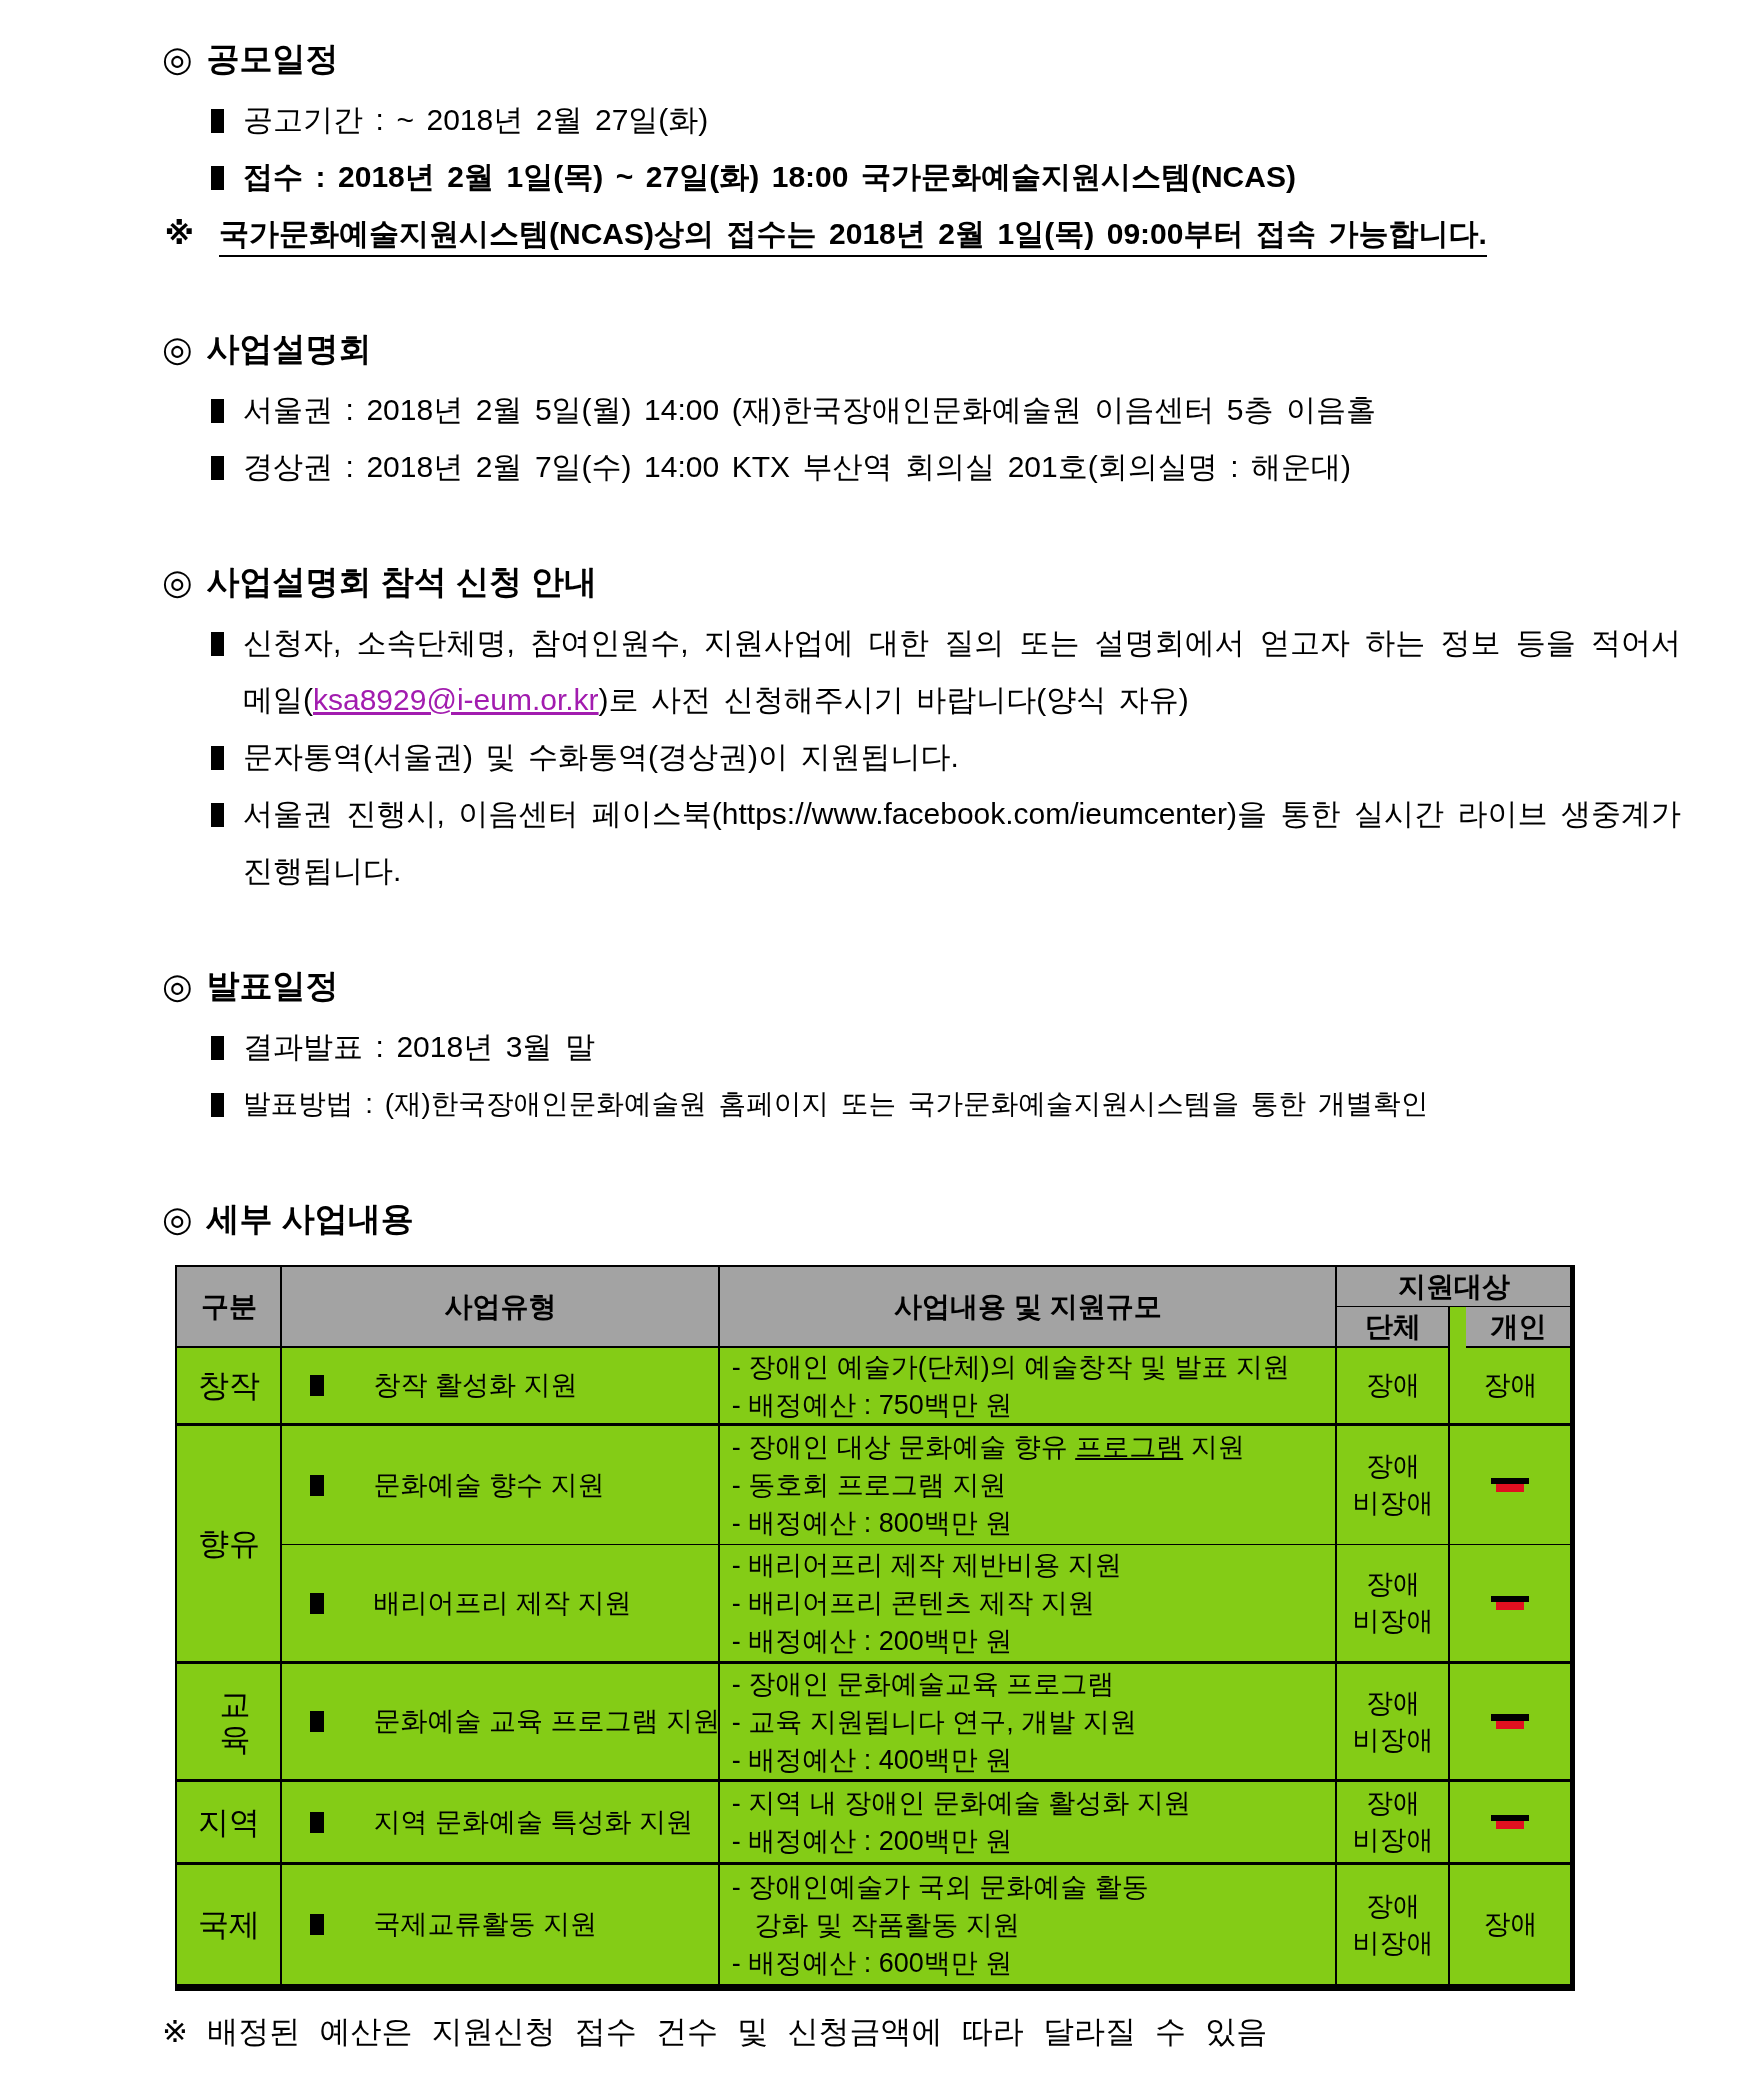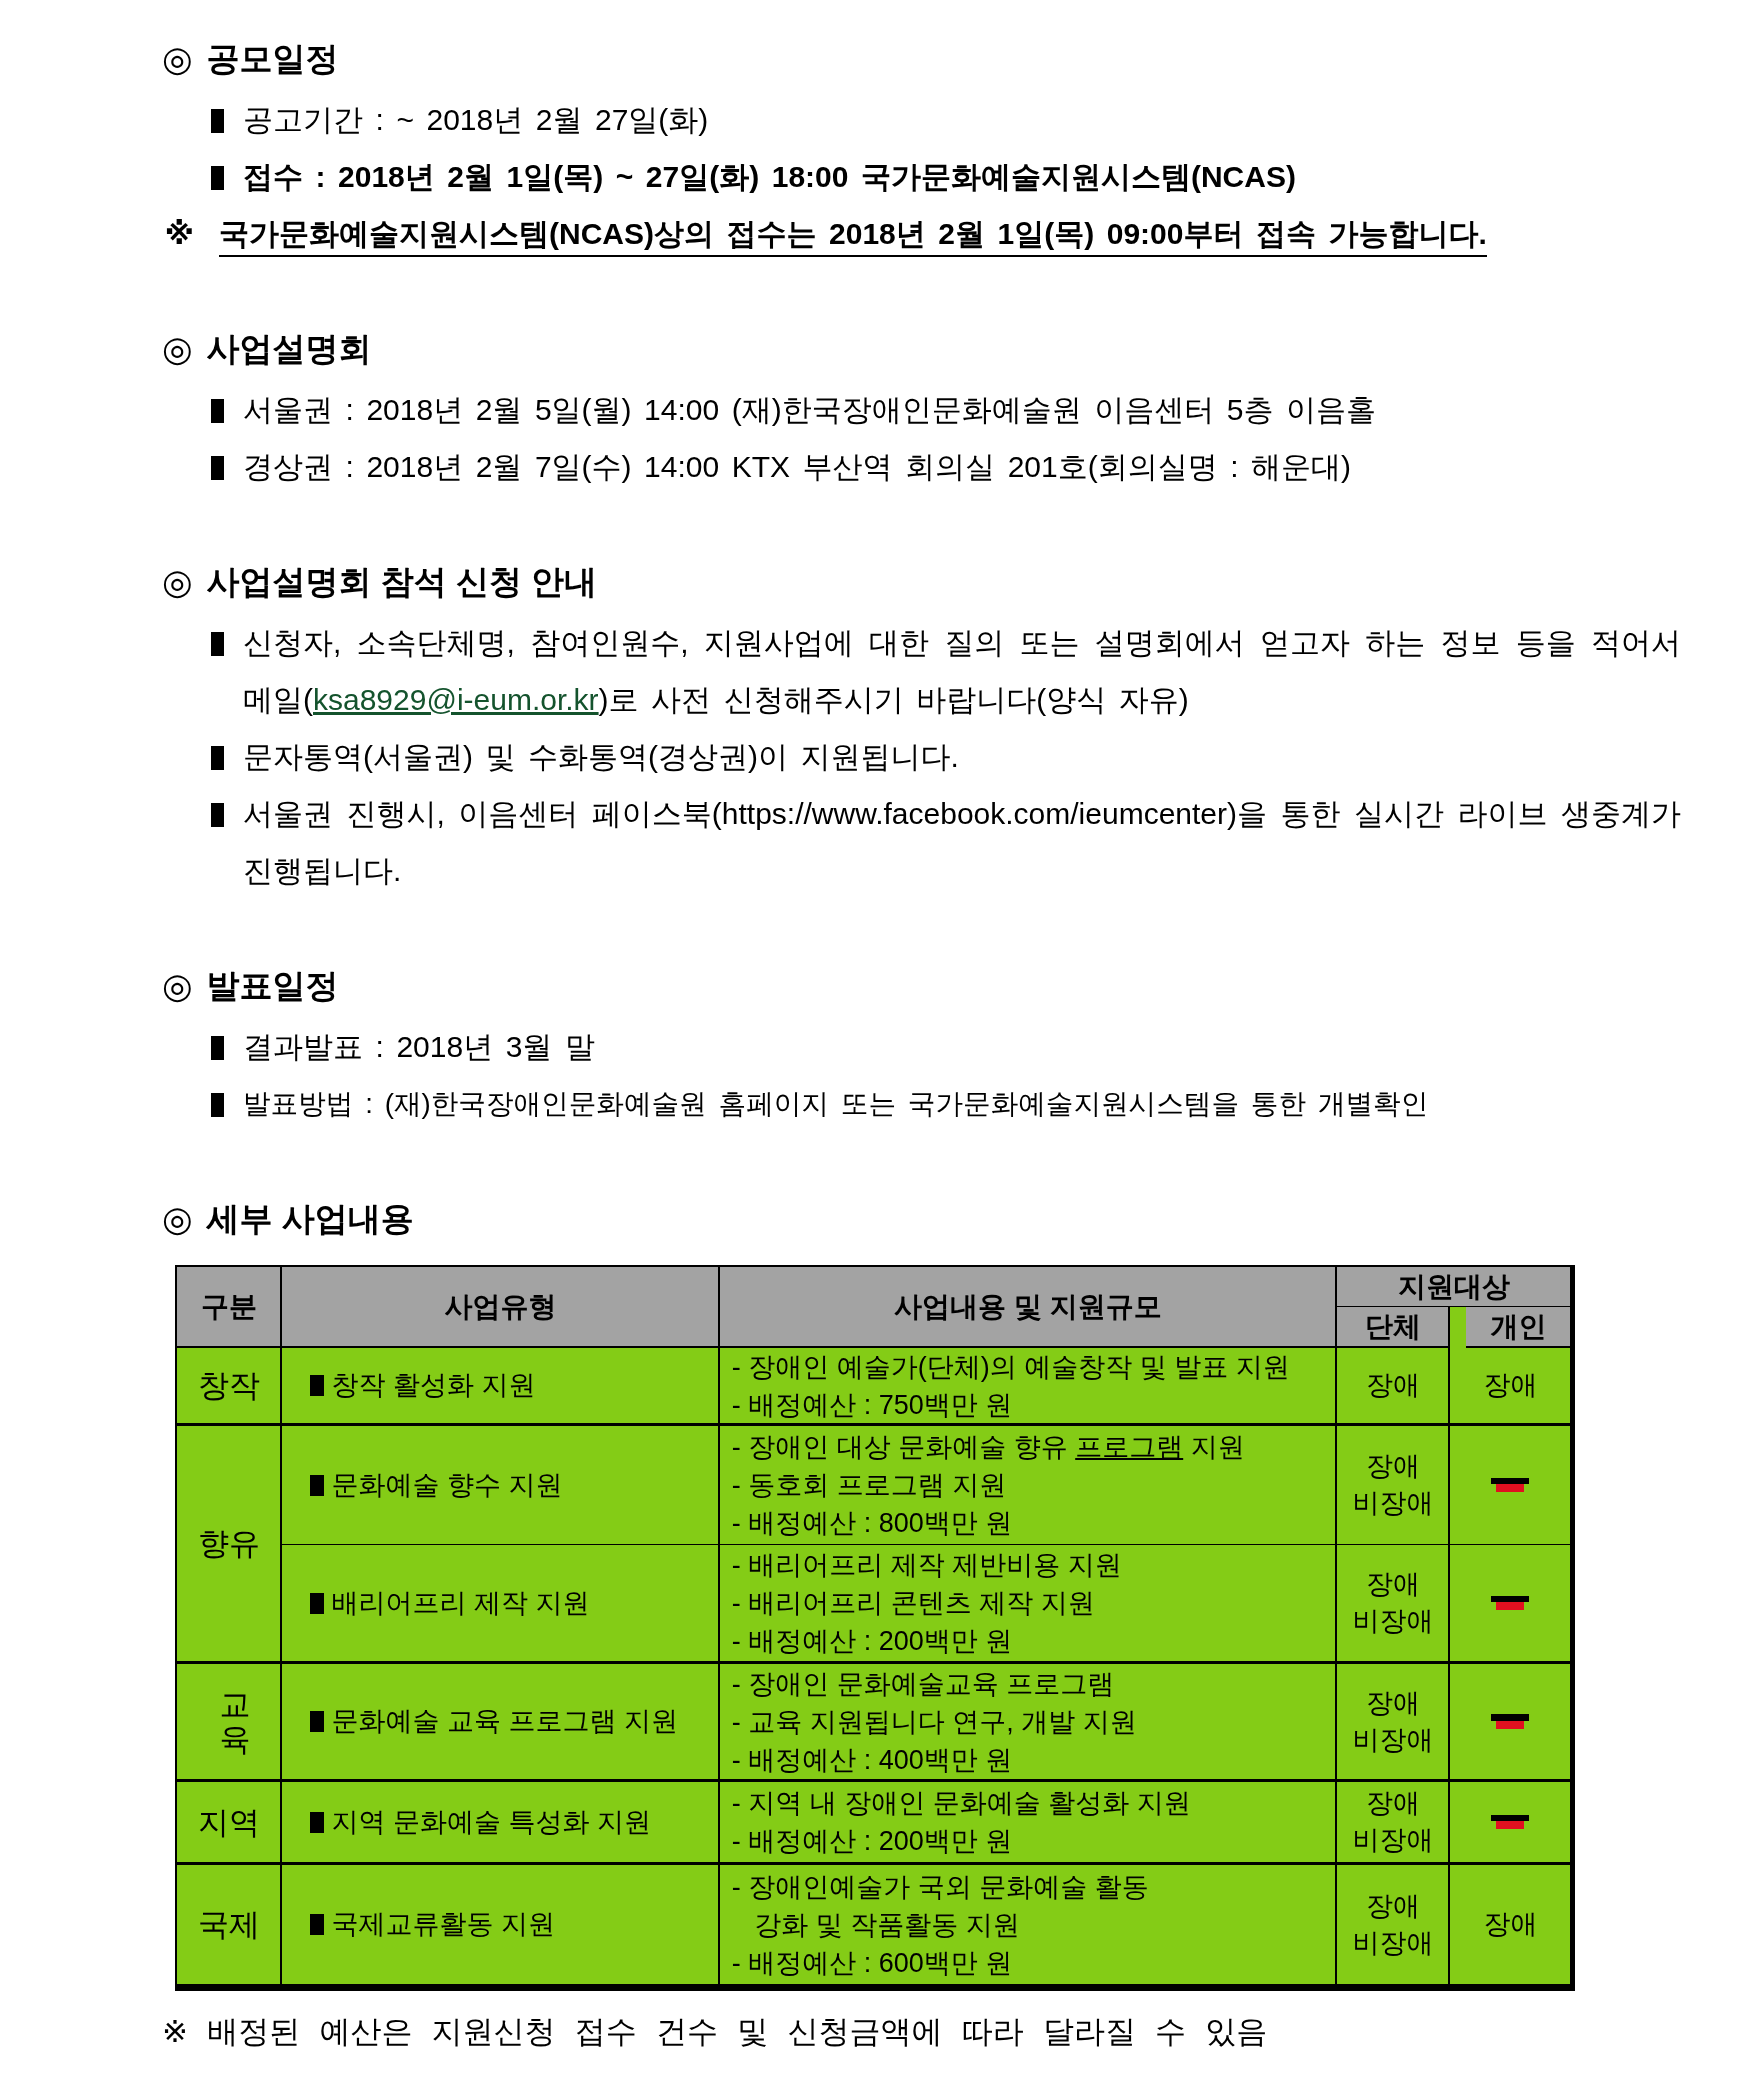--- a/index.html
+++ b/index.html
@@ -31,21 +31,21 @@
   }
   .item.bold { font-weight:bold; }
   .item.justify { text-align:justify; text-align-last:left; }
   .item.note { padding-left:57px; font-weight:bold; white-space:nowrap; }
   .item.note .note-mark { position:absolute; left:2.8px; top:0; font-weight:bold; }
   .item.note .note-text {
     display:inline-block; line-height:41px;
     border-bottom:2.8px solid #000; padding-bottom:1.4px;
   }
   .item.condensed { font-size:27.6px; }
-  a.mail-link { color:#14532d; }
+  a.mail-link { color:#a21caf; }
 
   
   .ptable {
     margin-left:13.4px; margin-top:24px;
     display:grid;
     grid-template-columns:105px 438px 617px 113px 120px;
     grid-template-rows:40px 41px 78px 119px 119px 118px 83px 119px;
     border:2.1px solid #000; border-right-width:5px; border-bottom-width:7.8px;
     width:-moz-fit-content; width:fit-content;
     background:#84cc16;
@@ -57,21 +57,21 @@
     font-size:28px; line-height:35px;
   }
   .cell.hdr { background:#a3a3a3; font-weight:bold; }
   .cell.br-none { border-right:none; }
   .cell.b0 { border-bottom:none; }
   .cell.b2 { border-bottom-width:1.4px; }
   .cell.b5 { border-bottom-width:3.5px; }
   .cell.cat { font-size:31px; }
   .cell.type {
     justify-content:flex-start; padding-left:28px;
-    font-size:27px; white-space:nowrap;
+    font-size:27px; white-space:nowrap;gap:42px;
   }
   .type .tsq {
     display:inline-block; width:14px; height:21px;
     background:#000; margin-right:7px; flex:none;
   }
   .cell.detail {
     flex-direction:column; align-items:flex-start; justify-content:center;
     padding:2.8px 5.7px 2.8px 11.3px; font-size:27px; line-height:38px;
     white-space:pre-wrap;
   }

